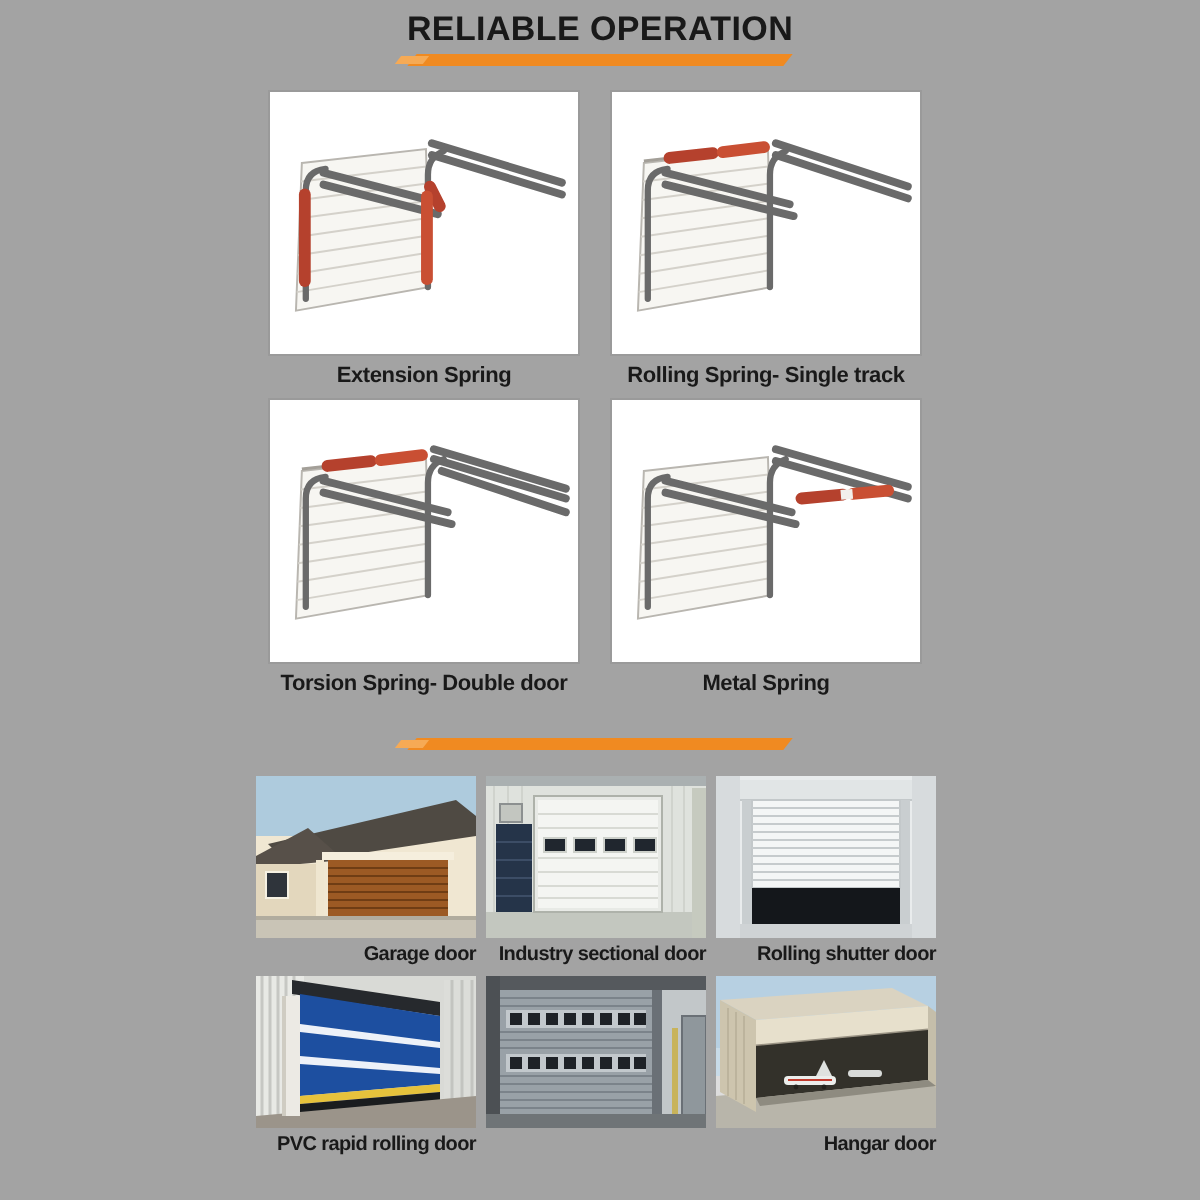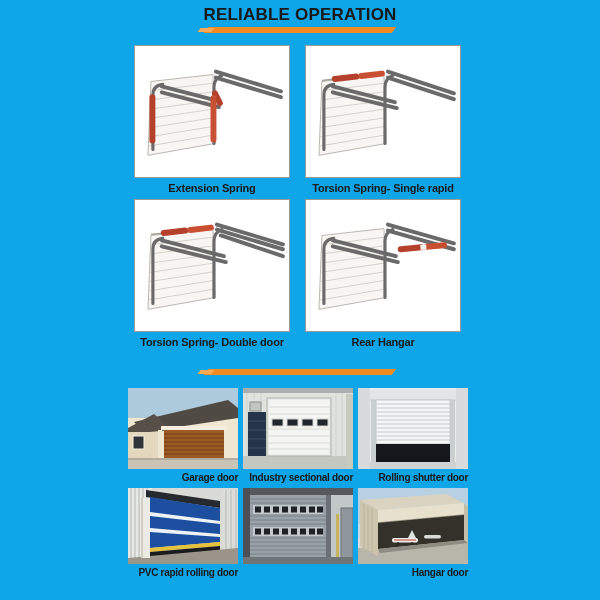--- a/index.html
+++ b/index.html
@@ -3,21 +3,21 @@
 <meta charset="utf-8">
 <style>
   * { margin:0; padding:0; box-sizing:border-box; }
   html,body { background:#ffffff; }
   body {
     width:600px; height:600px;
     font-family:"Liberation Sans", sans-serif;
     color:#1d1d1d;
     overflow:hidden;
   }
-  .page { position:relative; width:600px; height:600px; background:#0ea5e9; padding-top:5px; }
+  .page { position:relative; width:600px; height:600px; background:#a3a3a3; padding-top:5px; }
 
   
   .sec-head { text-align:center; }
   .sec-title {
     font-size:17px; font-weight:bold; letter-spacing:.2px; color:#191919;
     line-height:19px; white-space:nowrap;
   }
   .sec-bar {
     width:188px; height:6px; margin:3px auto 0;
     background:#f08a21;
@@ -122,21 +122,21 @@
           <path class="track" d="M83,32 L150,54"></path>
           <path class="track-thin" d="M80,99 L80,42 Q80,33 88,30"></path>
           <path class="track-thin" d="M18,105 L18,50 Q18,40 28,39"></path>
           <path class="track" d="M27,41 L90,57"></path>
           <path class="track" d="M27,47 L92,63"></path>
           <line x1="16" y1="35" x2="79" y2="28" stroke="#a39f98" stroke-width="1.5"></line>
           <line class="spring" x1="29" y1="33.5" x2="51" y2="31"></line>
           <line class="spring2" x1="56" y1="30.5" x2="77" y2="28"></line>
         </svg>
       </div>
-      <div class="dlabel">Torsion Spring- Single rapid</div>
+      <div class="dlabel">Rolling Spring- Single track</div>
     </div>
 
     <div class="dcell">
       <div class="dbox">
         <svg viewBox="0 0 156 133">
           <polygon class="door" points="16,36 79,29 81,99 13,111"></polygon>
           <line class="pline" x1="15.6" y1="45.4" x2="79.3" y2="37.8"></line>
           <line class="pline" x1="15.3" y1="54.8" x2="79.5" y2="46.5"></line>
           <line class="pline" x1="14.9" y1="64.1" x2="79.8" y2="55.3"></line>
           <line class="pline" x1="14.5" y1="73.5" x2="80" y2="64"></line>
@@ -173,21 +173,21 @@
           <path class="track" d="M83,31 L150,50"></path>
           <path class="track-thin" d="M80,99 L80,42 Q80,33 88,30"></path>
           <path class="track-thin" d="M18,105 L18,50 Q18,40 28,39"></path>
           <path class="track" d="M27,41 L91,57"></path>
           <path class="track" d="M27,47 L93,63"></path>
           <line class="spring" x1="96" y1="50" x2="117" y2="48" stroke-width="7"></line>
           <line class="spring2" x1="122" y1="47.6" x2="140" y2="46" stroke-width="7"></line>
           <line x1="116" y1="48.2" x2="122" y2="47.7" stroke="#f2f0ec" stroke-width="5"></line>
         </svg>
       </div>
-      <div class="dlabel">Rear Hangar</div>
+      <div class="dlabel">Metal Spring</div>
     </div>
   </div>
 
   <div class="sec-head" style="margin-top:9px;">
     <div class="sec-bar"></div>
   </div>
 
   <div class="prod-grid">
 
     <div class="pcell">

